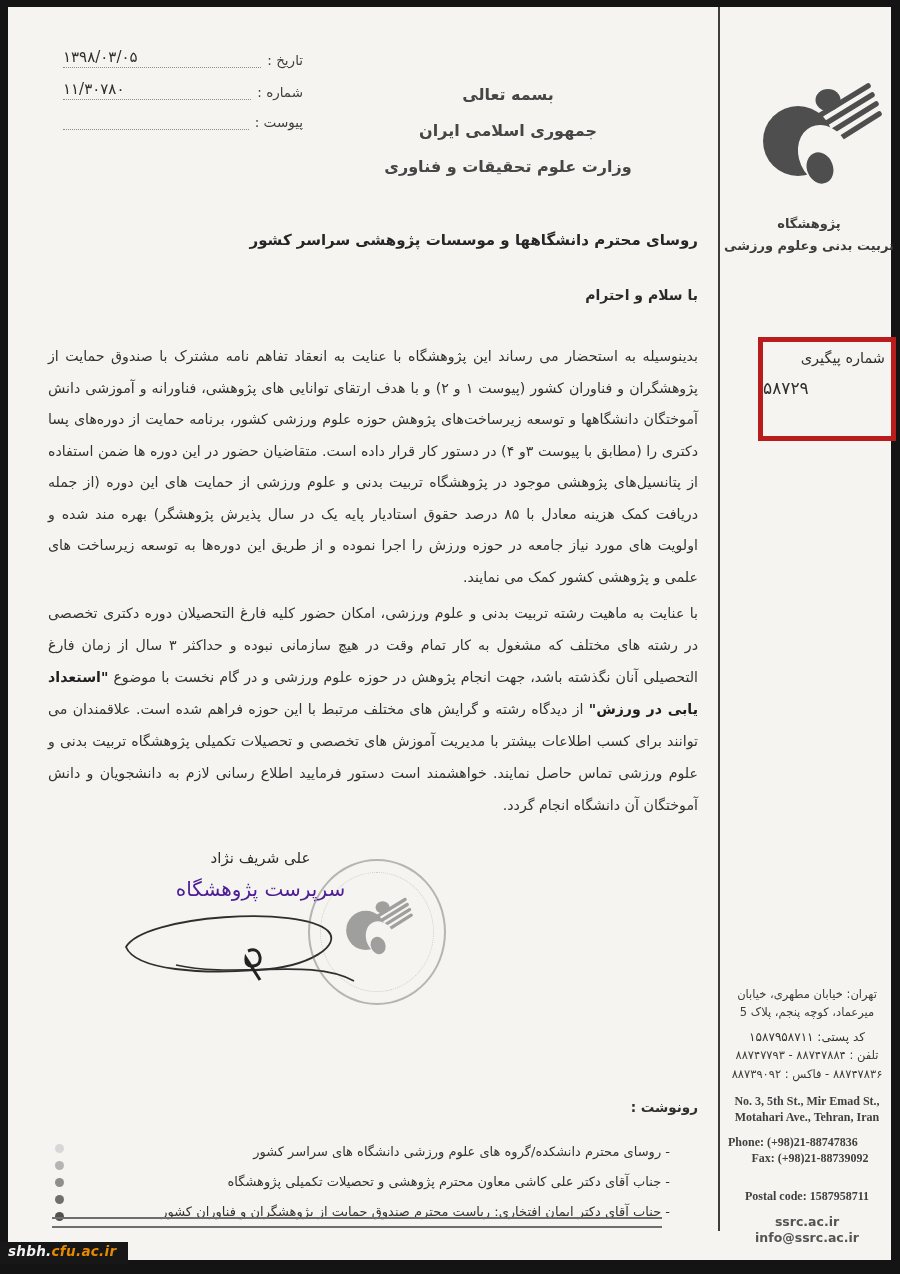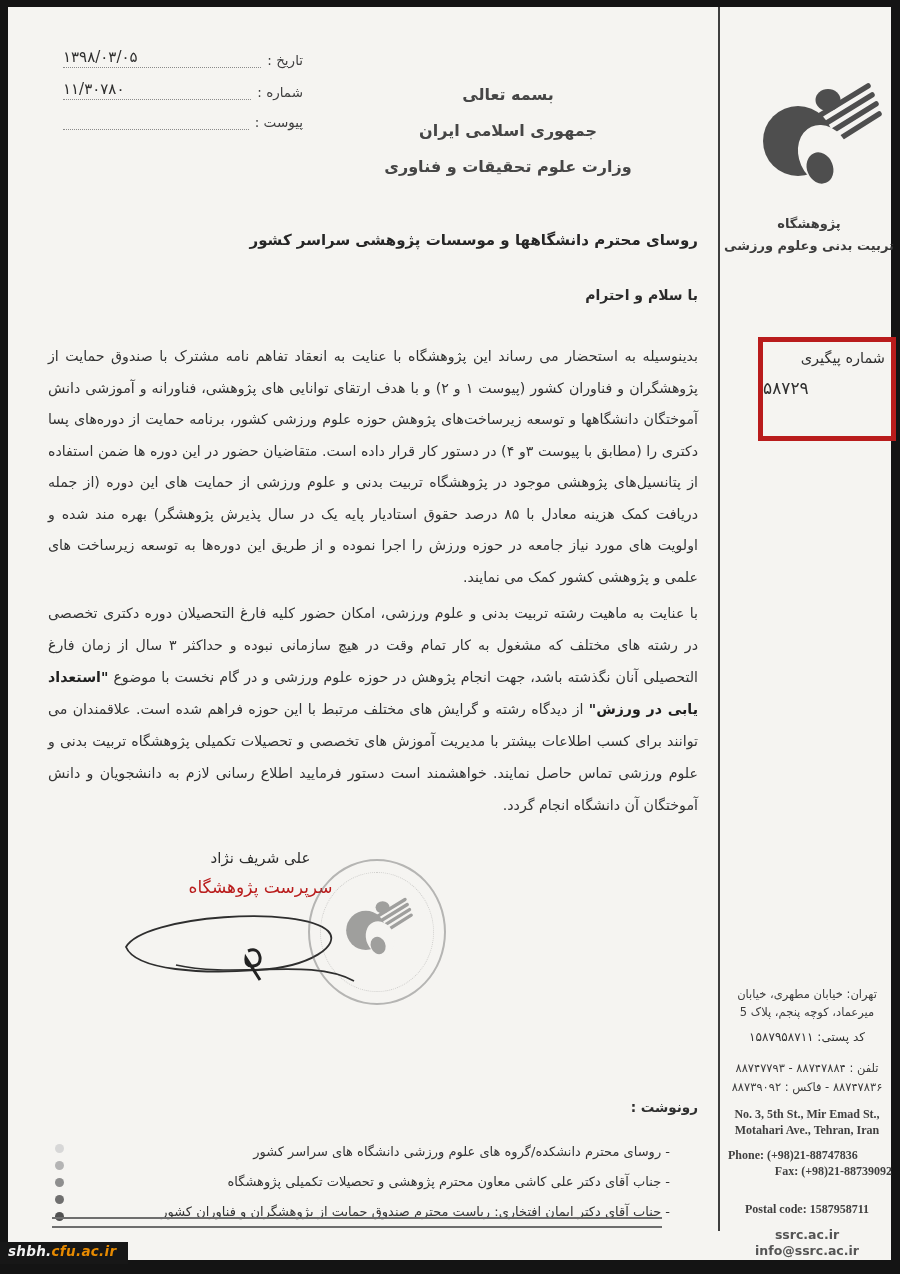--- a/index.html
+++ b/index.html
@@ -35,42 +35,42 @@
               font-size:14px;font-weight:700;color:#2b2b2b;}
   .para{position:absolute;left:40px;width:650px;direction:rtl;text-align:justify;
         font-size:14.2px;color:#333;}
   .p1{top:334px;line-height:31.5px;}
   .p2{top:590px;line-height:32px;}
   .bold-inline{font-weight:700;color:#1f1f1f;}
 
   
   .sig-block{position:absolute;left:160px;top:842px;width:185px;text-align:center;direction:rtl;}
   .sig-name{font-size:15px;color:#2c2c2c;}
-  .sig-title{font-size:17px;color:#b91c1c;margin-top:10px;}
+  .sig-title{font-size:20px;color:#4c1d95;margin-top:10px;}
   .sig-scribble{position:absolute;left:98px;top:878px;width:255px;height:105px;}
   .stamp{position:absolute;left:300px;top:852px;width:134px;height:142px;border-radius:50%;
          border:2px solid rgba(92,92,92,.42);display:flex;align-items:center;justify-content:center;}
   .stamp-inner{width:112px;height:118px;border-radius:50%;border:1px dotted rgba(92,92,92,.45);
                display:flex;align-items:center;justify-content:center;opacity:.55;}
 
   
   .cc-label{position:absolute;left:40px;top:1092px;width:650px;direction:rtl;text-align:right;
             font-size:13.5px;font-weight:700;color:#2f2f2f;}
   .cc-list{position:absolute;left:40px;top:1130px;width:622px;direction:rtl;text-align:right;
            font-size:13px;color:#333;line-height:30px;}
   .cc-dots{position:absolute;left:47px;top:1137px;width:10px;}
   .cc-dots span{display:block;width:9px;height:9px;border-radius:50%;margin-bottom:8px;}
   .dline{position:absolute;left:44px;top:1210px;width:610px;height:7px;
          border-top:2px solid #6e6e6e;border-bottom:2px solid #6e6e6e;}
 
   
   .contact{position:absolute;left:714px;top:978px;width:170px;text-align:center;}
   .fa-line{direction:rtl;font-size:11.5px;color:#3d3d3d;line-height:18px;}
   .fa-postal{direction:rtl;font-size:12px;color:#333;line-height:18px;margin-top:7px;}
-  .fa-tel{direction:rtl;font-size:11.5px;color:#3d3d3d;line-height:16px;margin-top:14px;}
+  .fa-tel{direction:rtl;font-size:11.5px;color:#3d3d3d;line-height:16px;margin-top:1px;}
   .en-line{font-family:"Liberation Serif",serif;font-weight:700;font-size:12px;color:#404040;
            line-height:16px;}
   .en-addr{margin-top:11px;}
   .en-phone{margin-top:9px;text-align:left;padding-left:6px;}
   .en-postal{margin-top:22px;}
   .web{margin-top:10px;font-size:12.5px;font-weight:700;color:#555;line-height:16px;}
 
   
   .watermark{position:absolute;left:0;top:1242px;background:#171717;padding:1px 12px 5px 8px;
              font-style:italic;font-weight:700;font-size:13.5px;letter-spacing:.3px;}
@@ -182,21 +182,21 @@
 
     <div class="contact">
       <div class="fa-line">تهران: خیابان مطهری، خیابان</div>
       <div class="fa-line">میرعماد، کوچه پنجم، پلاک 5</div>
       <div class="fa-postal">کد پستی: ۱۵۸۷۹۵۸۷۱۱</div>
       <div class="fa-tel">تلفن : ۸۸۷۴۷۸۸۴ - ۸۸۷۴۷۷۹۳</div>
       <div class="fa-tel" style="margin-top:3px">۸۸۷۴۷۸۳۶ - فاکس : ۸۸۷۳۹۰۹۲</div>
       <div class="en-line en-addr">No. 3, 5th St., Mir Emad St.,</div>
       <div class="en-line">Motahari Ave., Tehran, Iran</div>
       <div class="en-line en-phone">Phone: (+98)21-88747836</div>
-      <div class="en-line" style="text-align:right;padding-left:6px">Fax:     (+98)21-88739092</div>
+      <div class="en-line" style="text-align:center;padding-left:6px">Fax:     (+98)21-88739092</div>
       <div class="en-line en-postal">Postal code: 1587958711</div>
       <div class="web">ssrc.ac.ir</div>
       <div class="web" style="margin-top:0">info@ssrc.ac.ir</div>
     </div>
   </div>
 
   <div class="watermark">
     <span class="wm-prefix">shbh.</span><span class="wm-domain">cfu.ac.ir</span>
   </div>
 </div>

